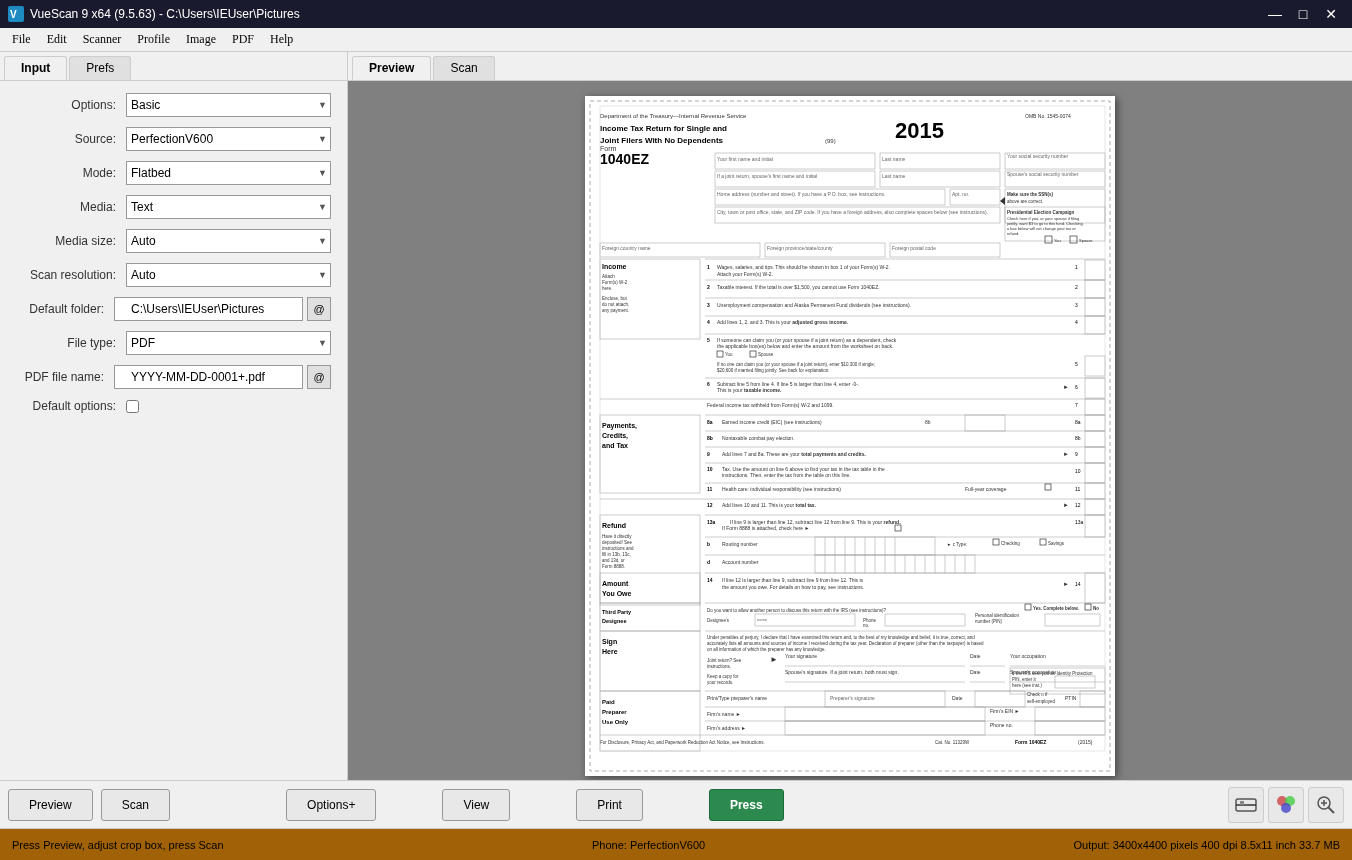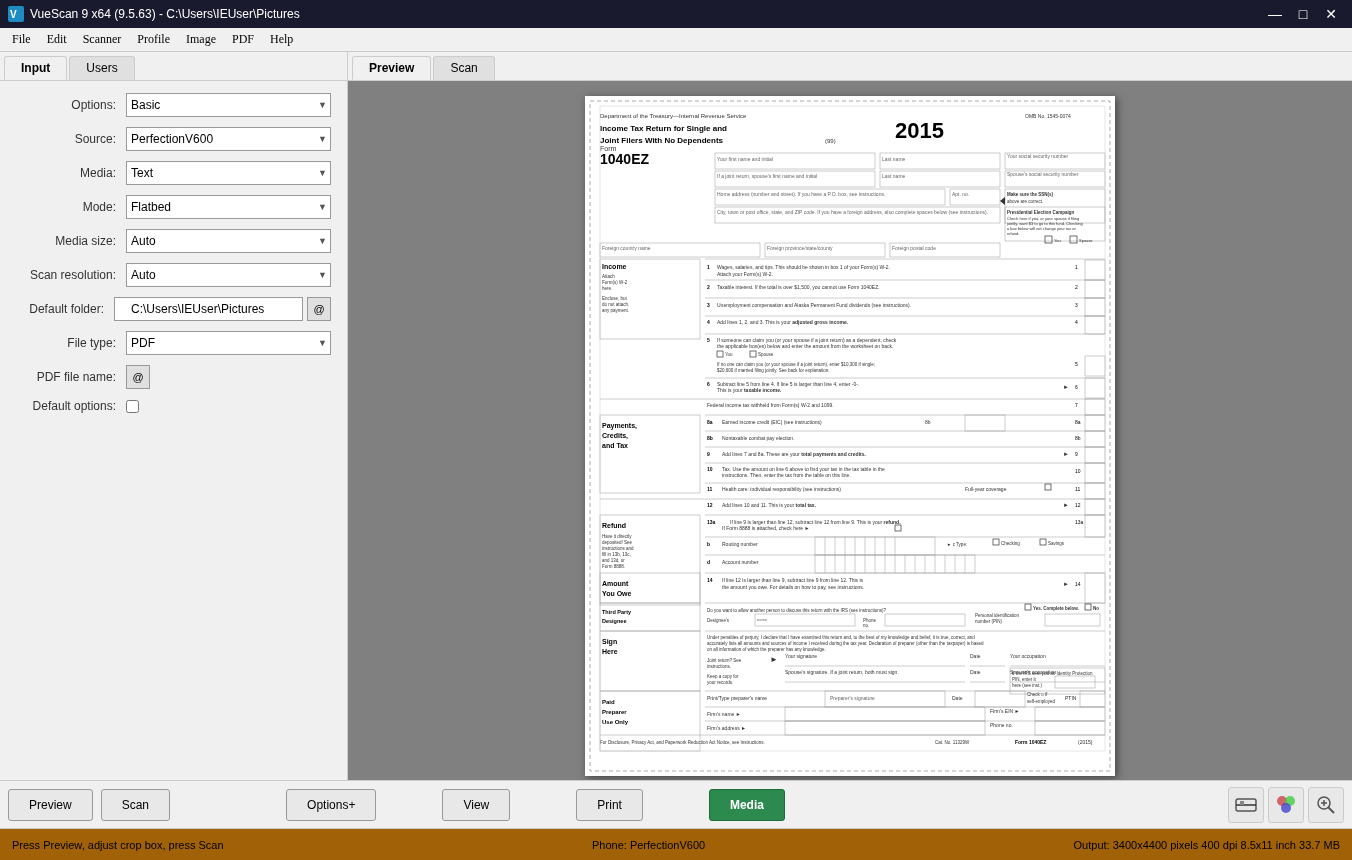--- a/index.html
+++ b/index.html
@@ -83,65 +83,65 @@
   <span class="menu-item">Image</span>
   <span class="menu-item">PDF</span>
   <span class="menu-item">Help</span>
 </div>
 
 <div class="main-container">
 
   <div class="left-panel">
     <div class="tab-bar">
       <div class="tab active">Input</div>
-      <div class="tab">Users</div>
+      <div class="tab">Prefs</div>
     </div>
 
     <div class="form-area">
 
       <div class="form-row">
         <span class="form-label">Options:</span>
         <div class="select-wrapper">
           <select class="form-select">
             <option>Basic</option>
             <option>Standard</option>
             <option>Professional</option>
           </select>
         </div>
       </div>
 
       <div class="form-row">
         <span class="form-label">Source:</span>
         <div class="select-wrapper">
           <select class="form-select">
             <option>PerfectionV600</option>
+          </select>
+        </div>
+      </div>
+
+      <div class="form-row">
+        <span class="form-label">Mode:</span>
+        <div class="select-wrapper">
+          <select class="form-select">
+            <option>Flatbed</option>
+            <option>ADF Front</option>
+            <option>ADF Back</option>
+            <option>ADF Duplex</option>
           </select>
         </div>
       </div>
 
       <div class="form-row">
         <span class="form-label">Media:</span>
         <div class="select-wrapper">
           <select class="form-select">
             <option>Text</option>
             <option>Photo</option>
             <option>Slide</option>
             <option>Negative</option>
-          </select>
-        </div>
-      </div>
-
-      <div class="form-row">
-        <span class="form-label">Mode:</span>
-        <div class="select-wrapper">
-          <select class="form-select">
-            <option>Flatbed</option>
-            <option>ADF Front</option>
-            <option>ADF Back</option>
-            <option>ADF Duplex</option>
           </select>
         </div>
       </div>
 
       <div class="form-row">
         <span class="form-label">Media size:</span>
         <div class="select-wrapper">
           <select class="form-select">
             <option>Auto</option>
             <option>Letter</option>
@@ -180,20 +180,21 @@
             <option>JPEG</option>
             <option>TIFF</option>
             <option>PNG</option>
           </select>
         </div>
       </div>
 
       <div class="form-row">
         <span class="form-label">PDF file name:</span>
         <div class="folder-row">
+          <input type="text" class="folder-input" value="YYYY-MM-DD-0001+.pdf" style="">
           <button class="at-btn">@</button>
         </div>
       </div>
 
       <div class="form-row checkbox-row">
         <span class="form-label">Default options:</span>
         <input type="checkbox" style="">
       </div>
     </div>
   </div>
@@ -546,21 +547,21 @@
 <div class="bottom-toolbar">
   <button class="toolbar-btn">Preview</button>
   <button class="toolbar-btn">Scan</button>
   <div style="width:100px"></div>
   <button class="toolbar-btn">Options+</button>
   <div style="width:50px"></div>
   <button class="toolbar-btn">View</button>
   <div style="width:50px"></div>
   <button class="toolbar-btn">Print</button>
   <div style="width:50px"></div>
-  <button class="toolbar-btn save">Media</button>
+  <button class="toolbar-btn save">Press</button>
   <div class="toolbar-spacer"></div>
   <div class="toolbar-icons">
     <button class="toolbar-icon-btn">
       <svg width="24" height="24" viewBox="0 0 24 24">
         <rect x="2" y="6" width="20" height="12" rx="2" fill="none" stroke="#555" stroke-width="1.5"></rect>
         <line x1="2" y1="12" x2="22" y2="12" stroke="#333" stroke-width="1.5"></line>
         <rect x="6" y="8" width="4" height="4" fill="#888"></rect>
       </svg>
     </button>
     <button class="toolbar-icon-btn">

